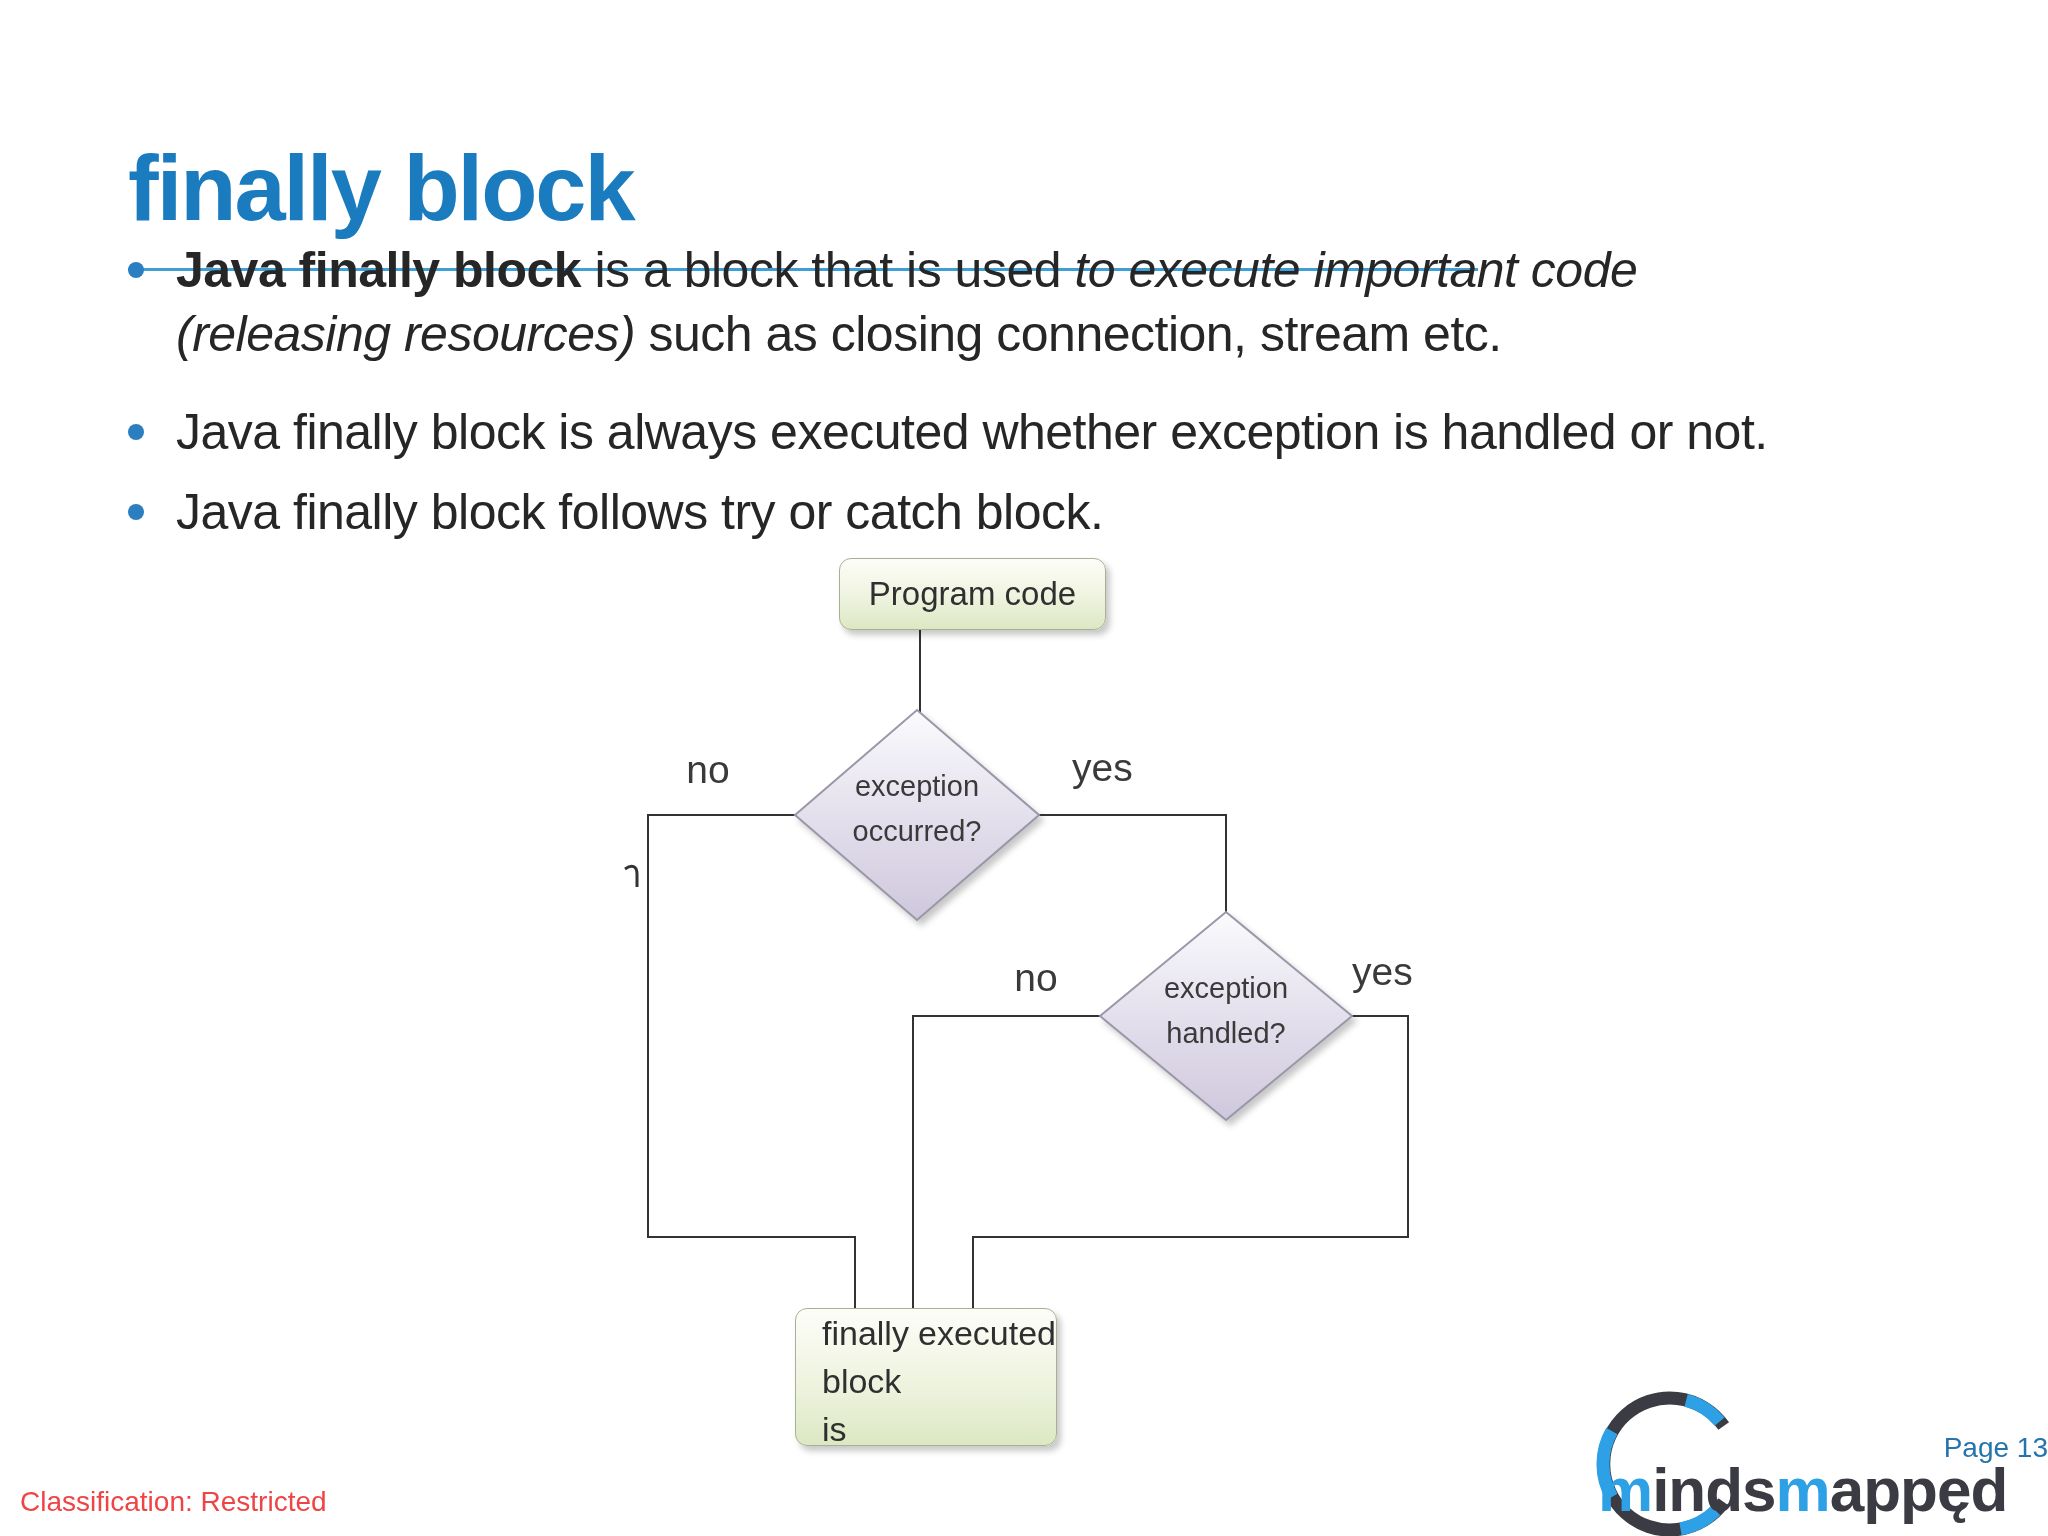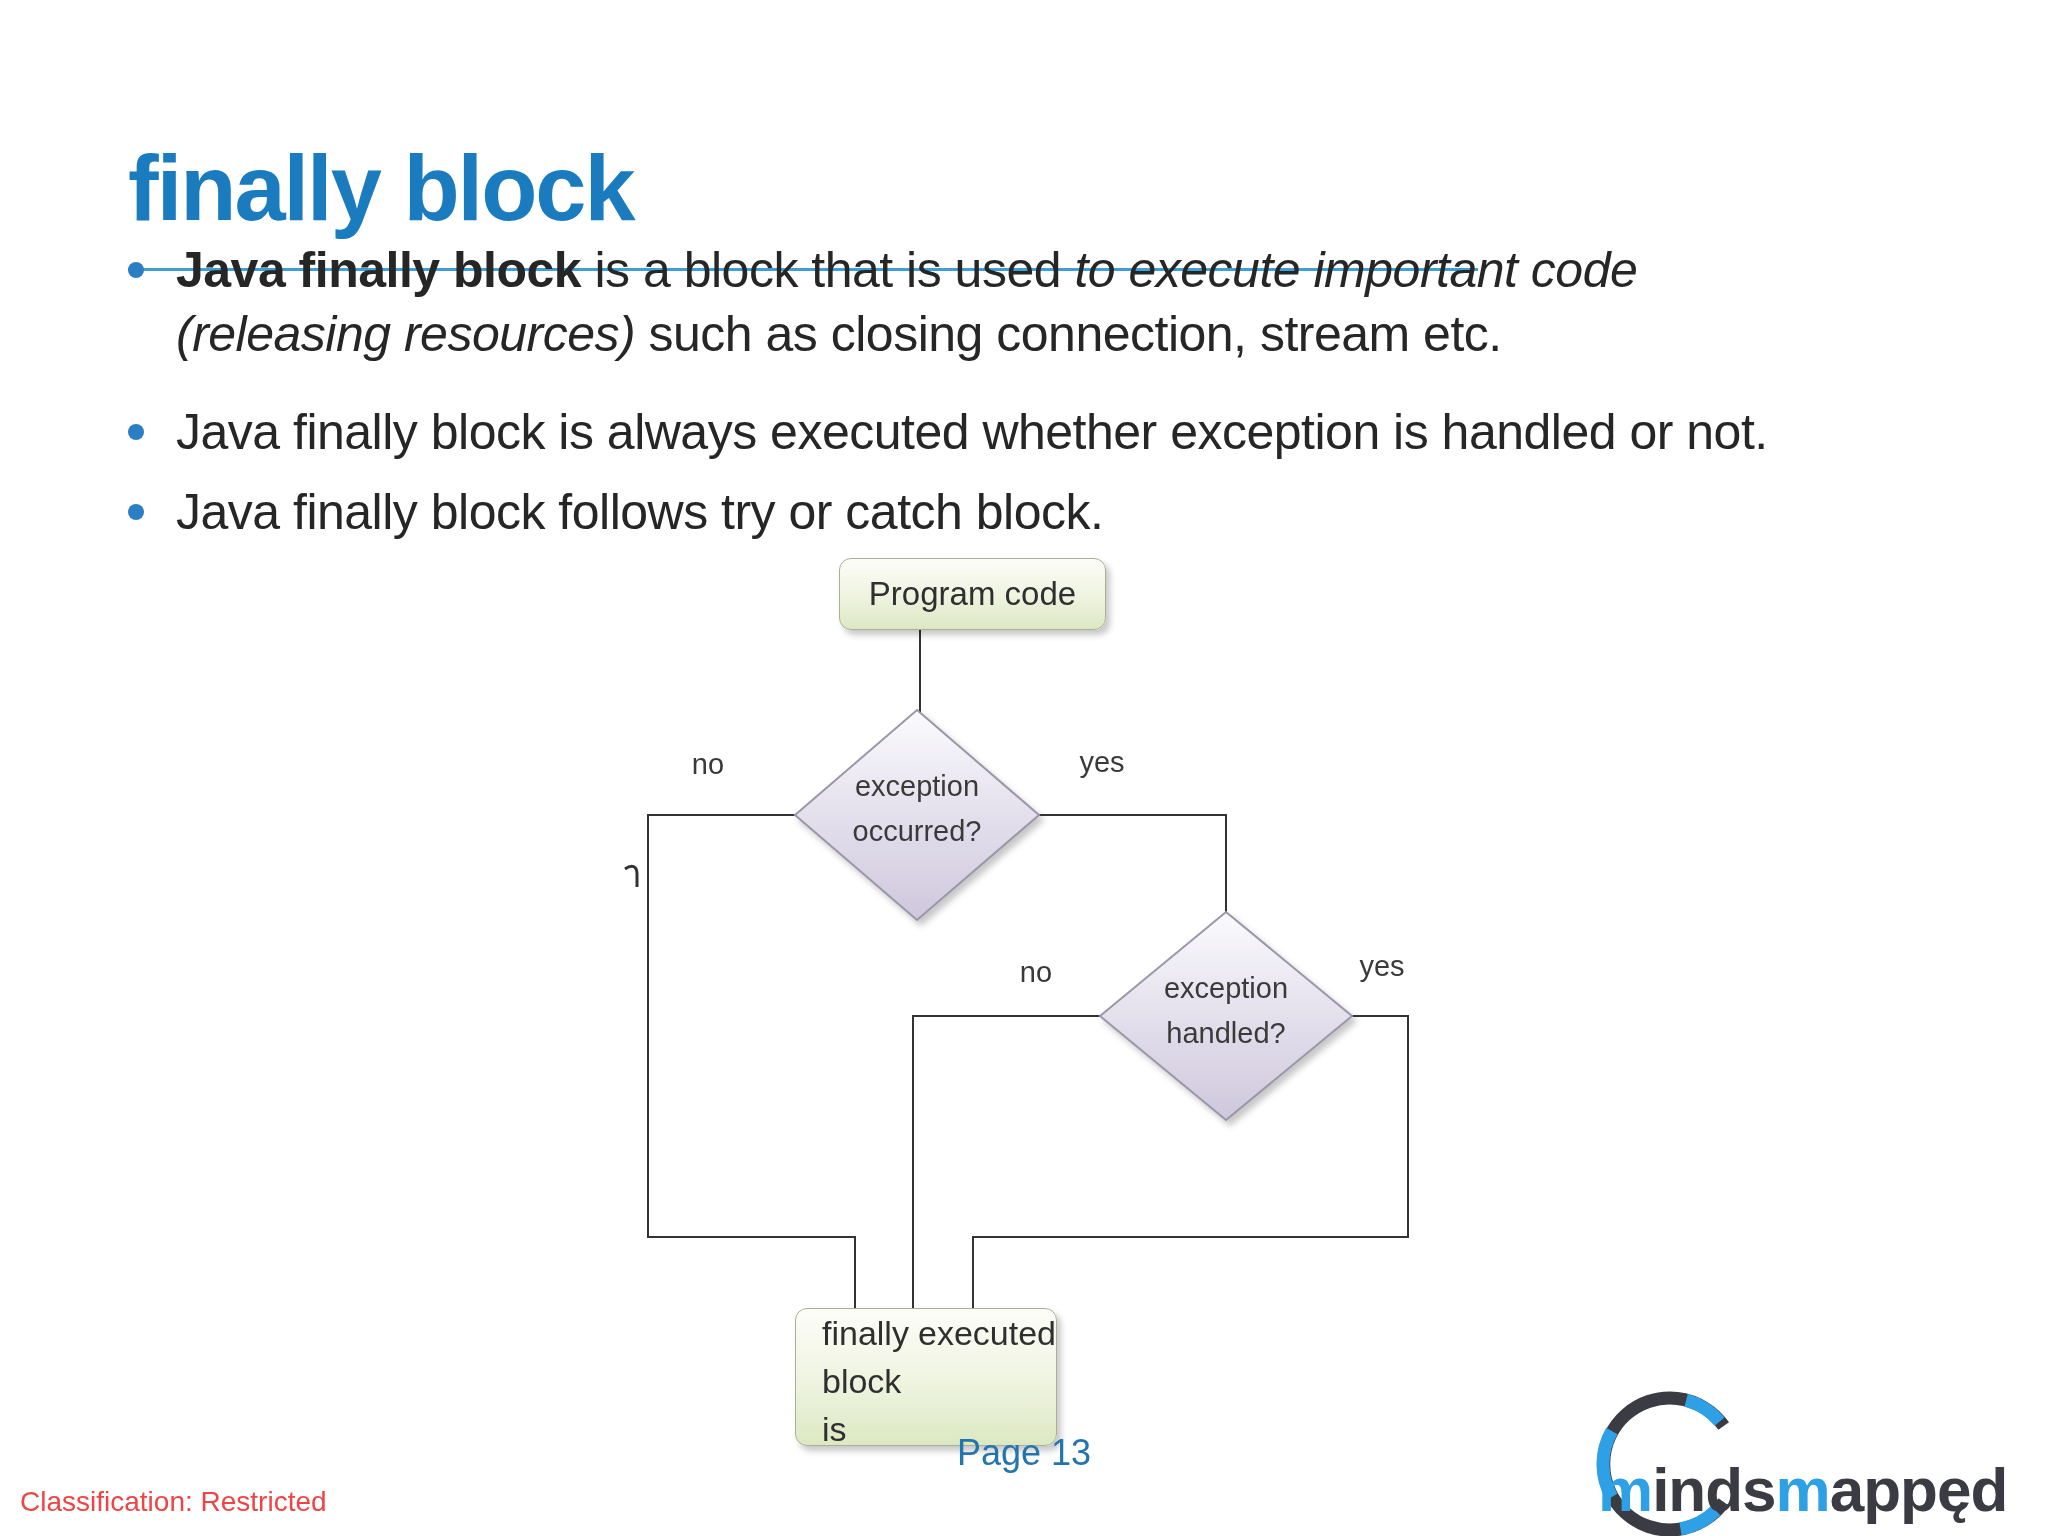--- a/index.html
+++ b/index.html
@@ -35,30 +35,30 @@
                align-items:center;justify-content:center;font-size:33px;}
   .box-finally{left:795px;top:1308px;width:262px;height:138px;display:flex;
                flex-direction:row;justify-content:center;padding-left:26px;
                font-size:34px;line-height:48px;box-sizing:border-box;}
 
   .diamond-label{position:absolute;width:240px;text-align:center;font-size:29px;
                  line-height:45px;color:#3a3a3a;}
   .dlabel-1{left:797px;top:764px;}
   .dlabel-2{left:1106px;top:966px;}
 
-  .edge-label{position:absolute;width:60px;text-align:center;font-size:29px;color:#3a3a3a;}
+  .edge-label{position:absolute;width:60px;text-align:center;font-size:39px;color:#3a3a3a;}
   .elabel-no1{left:678px;top:748px;}
   .elabel-yes1{left:1072px;top:746px;}
   .elabel-no2{left:1006px;top:956px;}
   .elabel-yes2{left:1352px;top:950px;}
 
   
   .footer-classification{position:absolute;left:20px;top:1486px;font-size:28px;color:#ef4444;}
-  .footer-page{position:absolute;left:0;top:1432px;width:2048px;text-align:center;
-               font-size:36px;color:#2474ad;}
+  .footer-page{position:absolute;left:0;top:1432px;width:2048px;text-align:right;
+               font-size:28px;color:#2474ad;}
 
   
   .logo{position:absolute;left:1542px;top:1352px;width:506px;height:184px;}
   .logo svg{position:absolute;left:0;top:0;}
   .logo-text{position:absolute;left:56px;top:66px;font-size:62px;font-weight:bold;
              letter-spacing:-1px;color:#3b3b43;white-space:nowrap;margin-top:36px;}
   .logo-text .blue{color:#2ea0e6;}
 </style>
 </head>
 <body>

